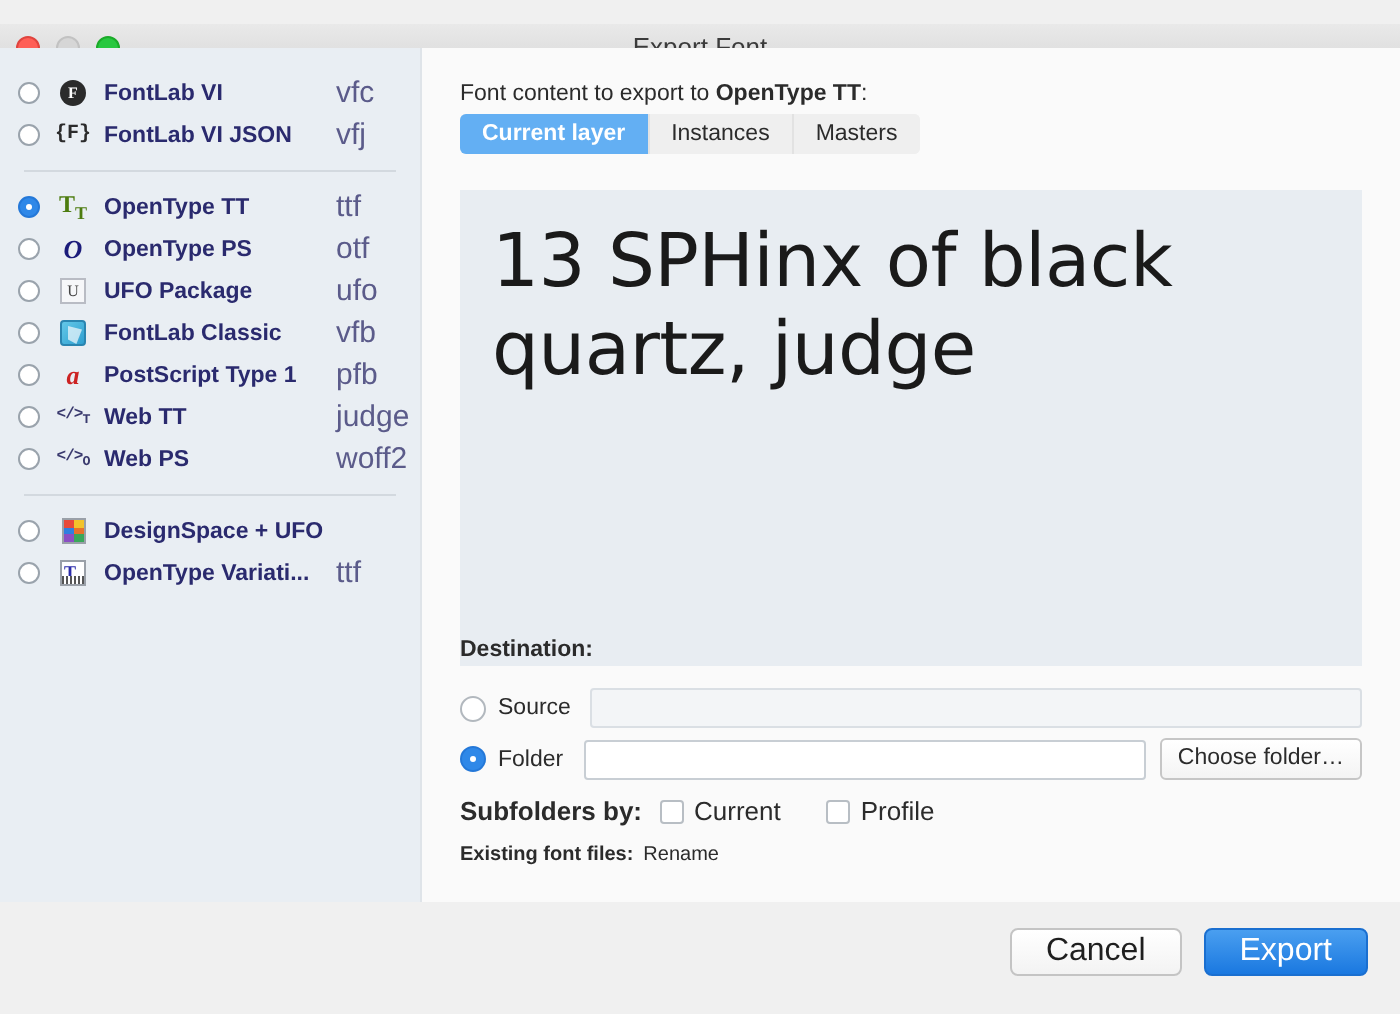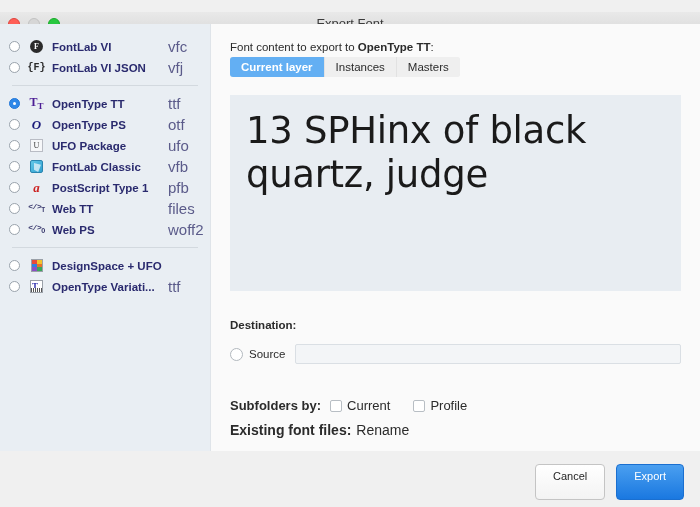--- a/index.html
+++ b/index.html
@@ -78,21 +78,21 @@
   }
 
   
   .ic-circle {
     width: 13px; height: 13px; border-radius: 50%;
     background: #2b2b2b; color: #fff; font-size: 8px;
     font-family: "Liberation Serif", serif; font-weight: bold;
     display: flex; align-items: center; justify-content: center;
   }
   .ic-json { color: #2b2b2b; font-size: 10px; font-weight: bold; font-family: "Liberation Mono", monospace; }
-  .ic-tt { font-family: "Liberation Serif", serif; color: #4c1d95; font-weight: bold; font-size: 12px; }
+  .ic-tt { font-family: "Liberation Serif", serif; color: #4d7c0f; font-weight: bold; font-size: 12px; }
   .ic-o { font-family: "Liberation Serif", serif; color: #1b1b7a; font-style: italic; font-weight: bold; font-size: 13px; }
   .ic-ufo {
     width: 13px; height: 13px; border: 1px solid #b9bcc4; background: #f6f7f9;
     font-size: 8px; color: #444; display: flex; align-items: center; justify-content: center;
     font-family: "Liberation Serif", serif;
   }
   .ic-vfb {
     width: 13px; height: 13px; border-radius: 2px;
     background: linear-gradient(135deg, #63c8e8 0%, #2f9fd0 100%);
     border: 1px solid #2a85b0; position: relative;
@@ -143,21 +143,21 @@
   .tab {
     height: 20px; line-height: 20px; padding: 0 11px;
     font-size: 11.5px; color: #2b2b2b; background: #efefef;
     border-right: 1px solid #e2e2e2; white-space: nowrap;
   }
   .tab:last-child { border-right: none; }
   .tab.active { background: #63aff3; color: #fff; font-weight: bold; }
 
   #preview {
     position: absolute; left: 19px; top: 71px;
-    width: 451px; height: 196px;
+    width: 451px; height: 238px;
     background: #e8edf2;
     padding: 14px 16px;
     overflow: hidden;
   }
   #preview-text {
     font-family: "DejaVu Sans", sans-serif;
     font-size: 37px; line-height: 1.18;
     color: #1a1a1a; font-weight: 400;
     letter-spacing: -0.3px;
   }
@@ -203,37 +203,37 @@
   }
   #row-sub .lbl { font-weight: bold; margin-right: 9px; }
   .chk {
     width: 12px; height: 12px; border: 1px solid #b8bec4;
     background: #fff; border-radius: 2px; margin-right: 5px; flex: 0 0 auto;
   }
   .chk-wrap { display: flex; align-items: center; margin-right: 23px; }
 
   #row-exist {
     position: absolute; left: 19px; top: 398px;
-    display: flex; align-items: center; font-size: 14px; color: #2b2b2b;
+    display: flex; align-items: center; font-size: 10px; color: #2b2b2b;
   }
   #row-exist .lbl { font-weight: bold; margin-right: 5px; }
   #rename-link { color: #2b2b2b; }
 
   
   #footer {
     position: absolute; left: 0; top: 451px;
     width: 700px; height: 56px; background: #f0f0f0;
   }
   #footer-buttons {
     position: absolute; right: 16px; top: 13px;
     display: flex; gap: 11px; align-items: center;
   }
   .btn {
-    height: 36px; line-height: 22px; padding: 0 17px;
-    font-size: 11px; border-radius: 4px; white-space: nowrap;
+    height: 24px; line-height: 22px; padding: 0 17px;
+    font-size: 16px; border-radius: 4px; white-space: nowrap;
   }
   .btn.secondary {
     background: linear-gradient(to bottom, #ffffff, #f3f3f3);
     border: 1px solid #c4c4c4; color: #1f1f1f;
   }
   .btn.primary {
     background: linear-gradient(to bottom, #4a9ff0, #1a78e0);
     border: 1px solid #1a6fd0; color: #ffffff; font-weight: normal;
   }
 </style>
@@ -315,21 +315,21 @@
           </span>
         <span class="row-label">PostScript Type 1</span>
         <span class="row-ext">pfb</span>
       </div>
       <div class="row">
         <span class="radio"></span>
         <span class="ficon">
             <span class="ic-web">&lt;/&gt;<sub>T</sub></span>
           </span>
         <span class="row-label">Web TT</span>
-        <span class="row-ext">files</span>
+        <span class="row-ext">judge</span>
       </div>
       <div class="row">
         <span class="radio"></span>
         <span class="ficon">
             <span class="ic-web">&lt;/&gt;<sub>O</sub></span>
           </span>
         <span class="row-label">Web PS</span>
         <span class="row-ext">woff2</span>
       </div>
     </div>
@@ -383,20 +383,26 @@
     </div>
 
     <div id="dest-label">Destination:</div>
 
     <div class="dest-row" id="row-source">
       <span class="dest-radio"></span>
       <span class="dest-radio-label">Source</span>
       <span class="path-field"></span>
     </div>
 
+    <div class="dest-row" id="row-folder">
+      <span class="dest-radio on"></span>
+      <span class="dest-radio-label">Folder</span>
+      <span class="path-field active"></span>
+      <span id="choose-folder">Choose folder…</span>
+    </div>
 
     <div id="row-sub">
       <span class="lbl">Subfolders by:</span>
       <span class="chk-wrap">
         <span class="chk"></span>
         <span>Current</span>
       </span>
       <span class="chk-wrap">
         <span class="chk"></span>
         <span>Profile</span>

